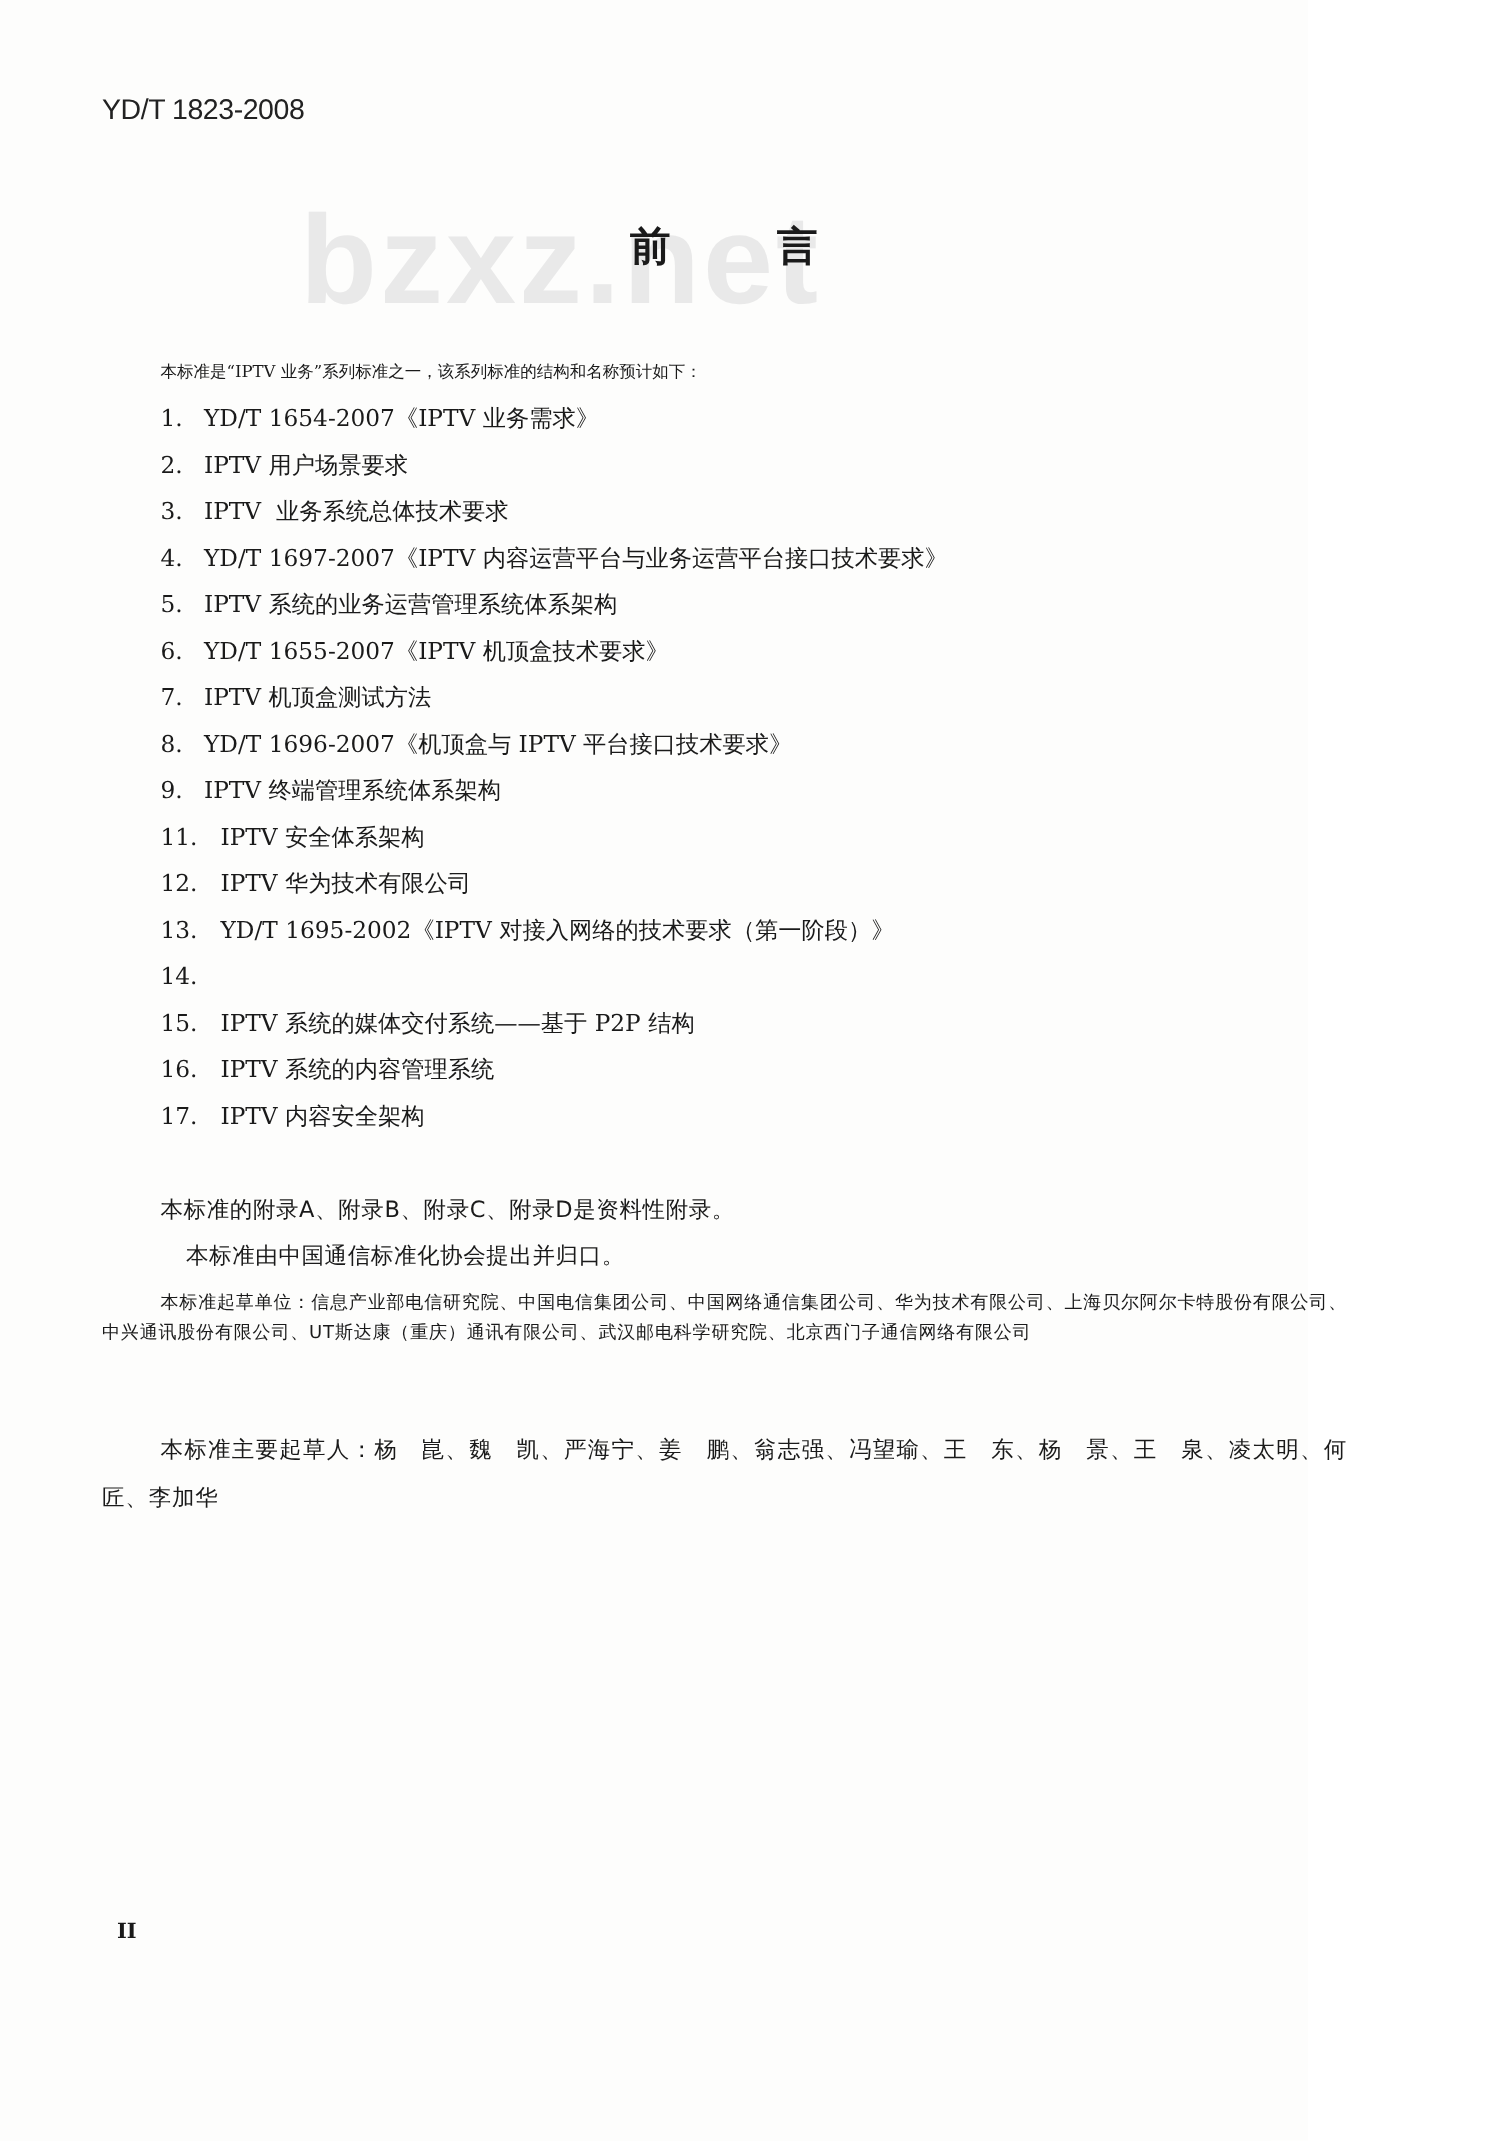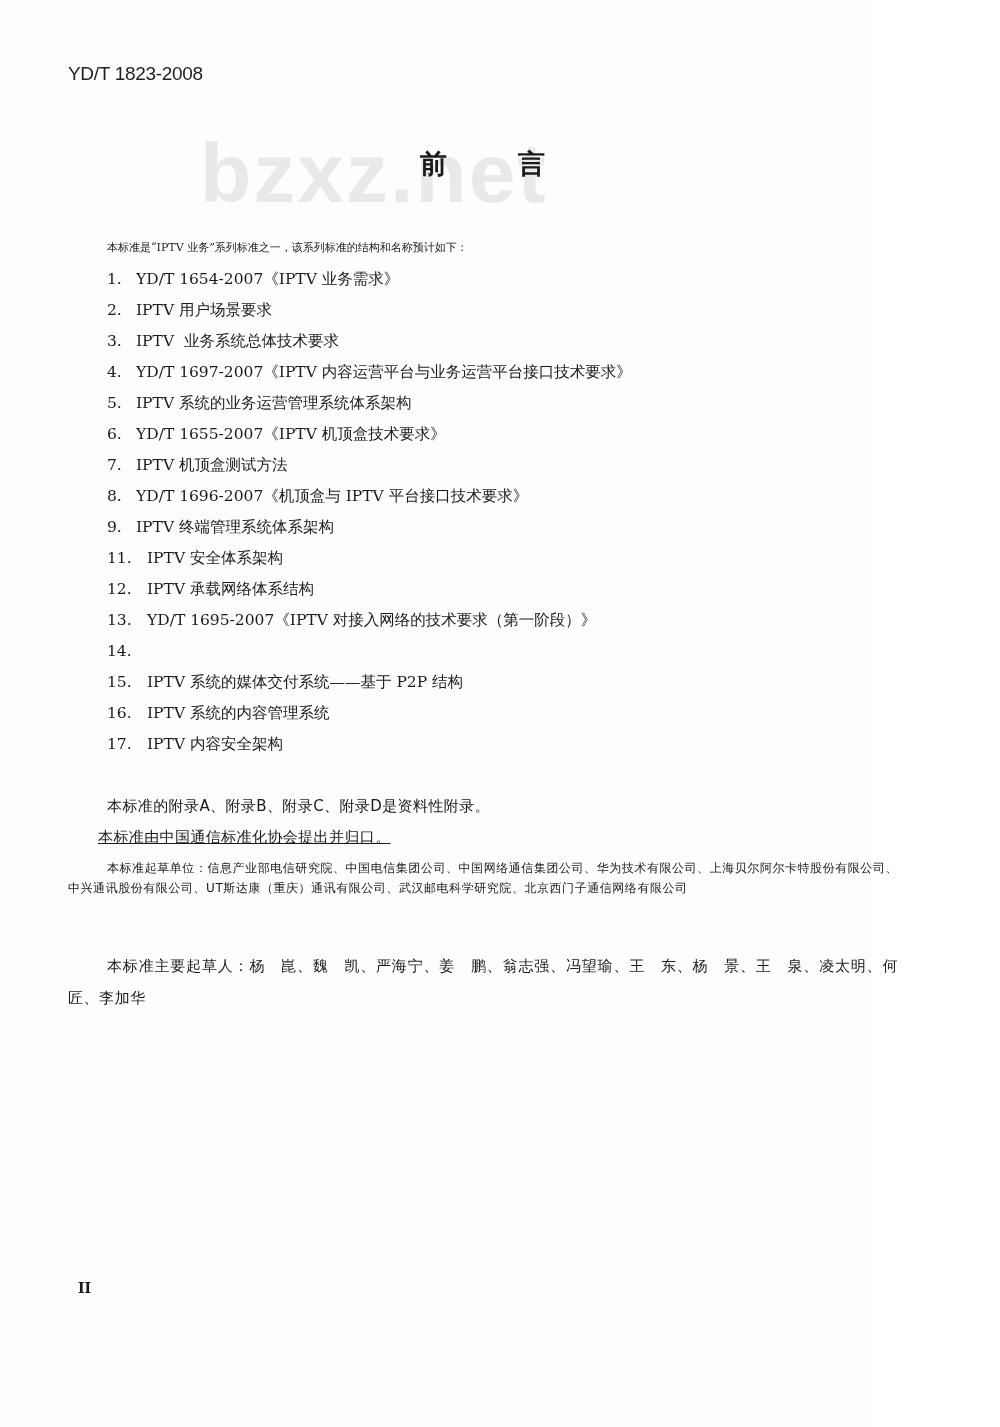--- a/index.html
+++ b/index.html
@@ -76,21 +76,21 @@
     .list .num.wide { min-width: 40px; }
     .sans-para {
       position: absolute;
       font-family: "DejaVu Sans", "Liberation Sans", sans-serif;
       font-size: 15px;
       line-height: 20px;
       white-space: nowrap;
       letter-spacing: 0.4px;
     }
     .annex { left: 107px; top: 796px; }
-    .proposed { left: 98px; top: 827px; text-decoration: underline; }
+    .proposed { left: 124px; top: 827px; }
     .drafting {
       position: absolute;
       left: 68px; top: 858px;
       width: 830px;
       font-family: "DejaVu Sans", "Liberation Sans", sans-serif;
       font-size: 12px;
       line-height: 20px;
       text-indent: 39px;
       letter-spacing: 0.55px;
       text-align: justify;
@@ -167,25 +167,25 @@
     <li>
         <span class="num">9.</span>
         <span>IPTV 终端管理系统体系架构</span>
       </li>
     <li>
         <span class="num wide">11.</span>
         <span>IPTV 安全体系架构</span>
       </li>
     <li>
         <span class="num wide">12.</span>
-        <span>IPTV 承载网络体系结构</span>
+        <span>IPTV 华为技术有限公司</span>
       </li>
     <li>
         <span class="num wide">13.</span>
-        <span>YD/T 1695-2007《IPTV 对接入网络的技术要求（第一阶段）》</span>
+        <span>YD/T 1695-2002《IPTV 对接入网络的技术要求（第一阶段）》</span>
       </li>
     <li>
         <span class="num wide">14.</span>
       </li>
     <li>
         <span class="num wide">15.</span>
         <span>IPTV 系统的媒体交付系统——基于 P2P 结构</span>
       </li>
     <li>
         <span class="num wide">16.</span>

